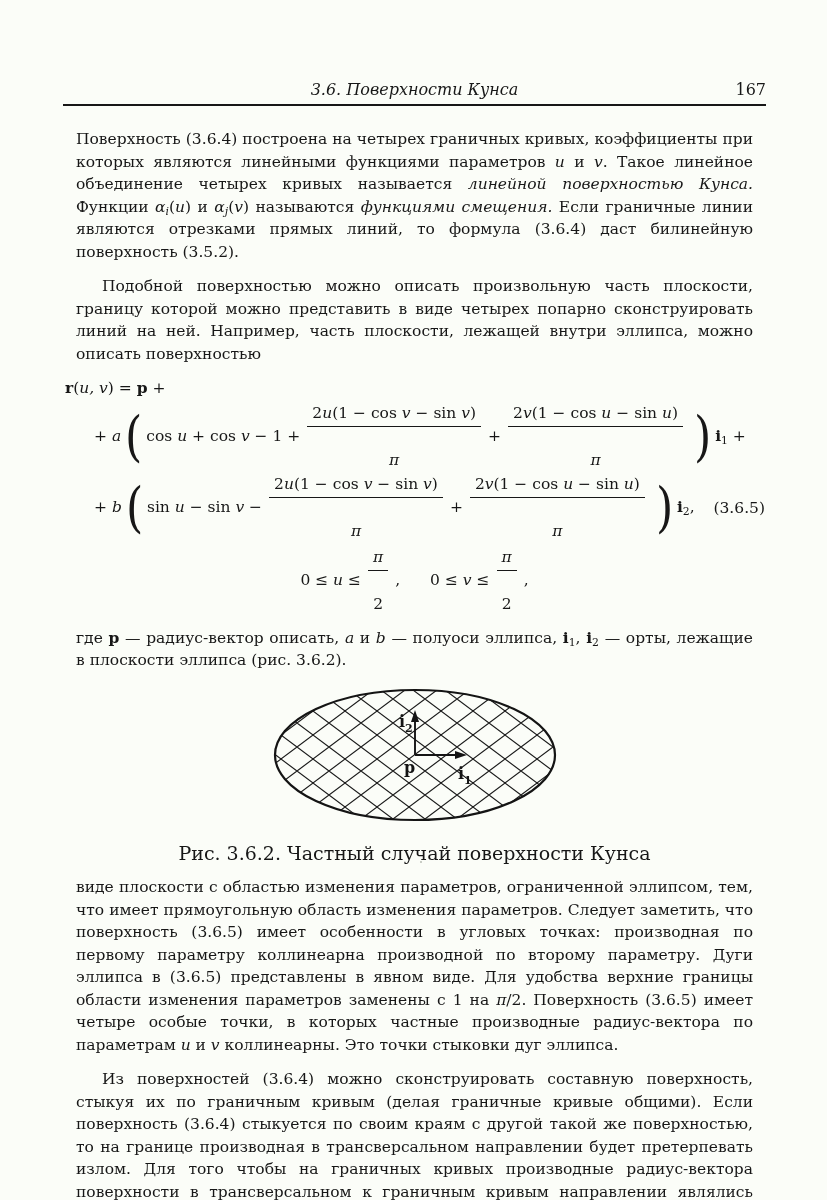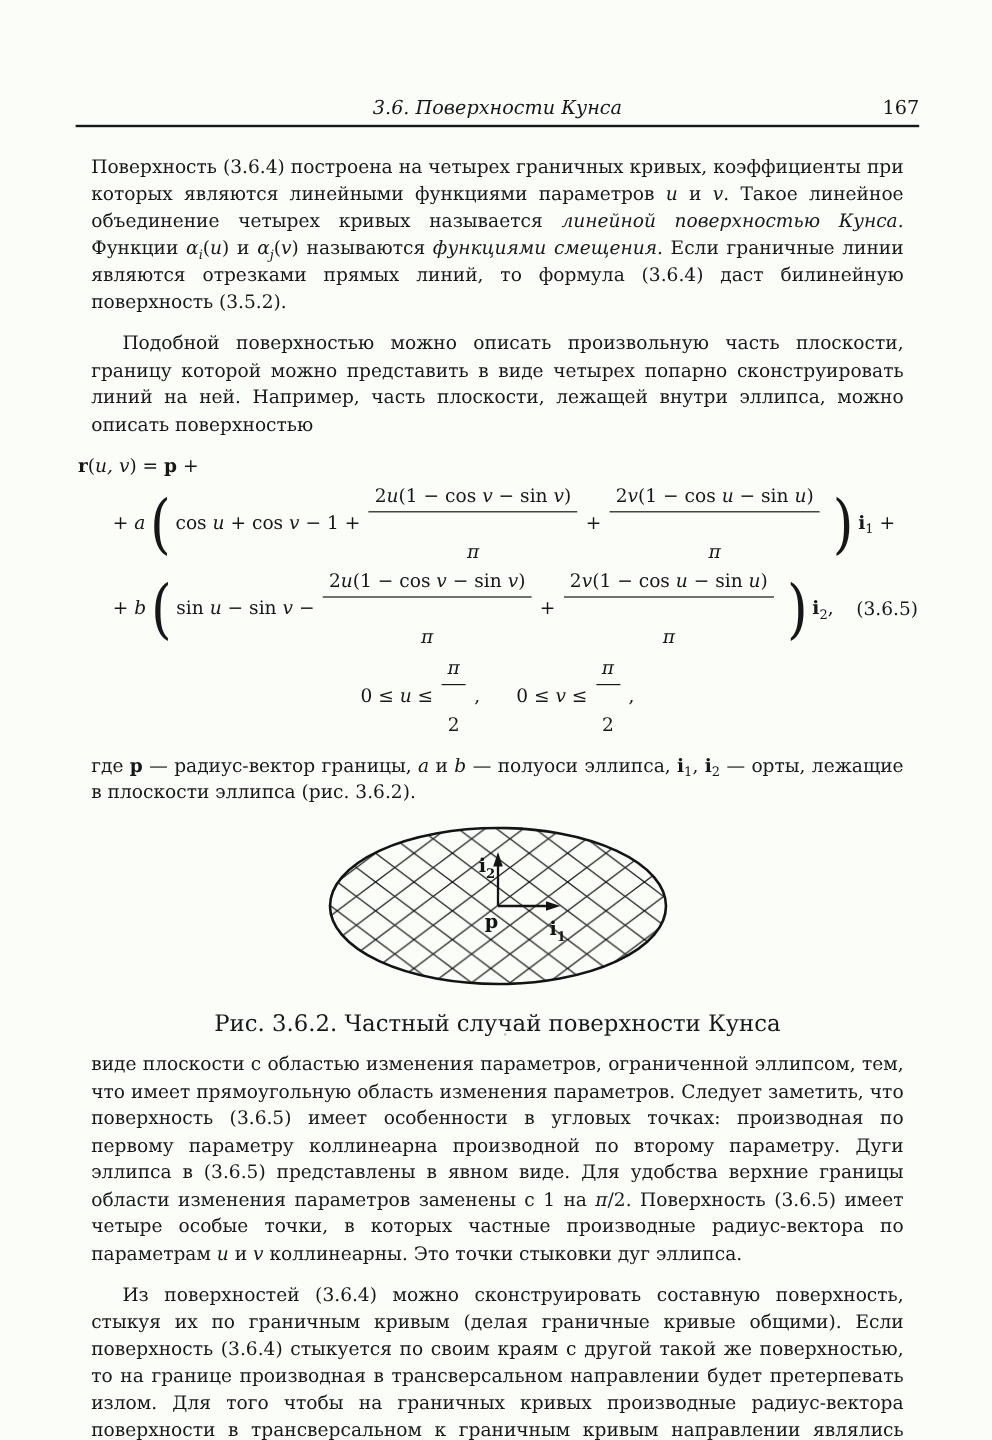--- a/index.html
+++ b/index.html
@@ -135,21 +135,21 @@
         <span class="csp"></span>
         <span><span>0 ≤ </span><span class="ri">v</span><span> ≤ </span></span>
         <span class="frac">
           <span class="num" style="font-style:italic">π</span>
           <span class="den">2</span>
         </span>
         <span>,</span>
       </div>
     </div>
 
-    <p class="para"><span>где </span><span class="rb">p</span><span> — радиус-вектор границы, </span><span class="ri">a</span><span> и </span><span class="ri">b</span><span> — полуоси эллипса, </span><span class="rb">i</span><span class="rsub">1</span><span>, </span><span class="rb">i</span><span class="rsub">2</span><span> — орты, лежащие в плоскости эллипса (рис. 3.6.2).</span></p>
+    <p class="para"><span>где </span><span class="rb">p</span><span> — радиус-вектор описать, </span><span class="ri">a</span><span> и </span><span class="ri">b</span><span> — полуоси эллипса, </span><span class="rb">i</span><span class="rsub">1</span><span>, </span><span class="rb">i</span><span class="rsub">2</span><span> — орты, лежащие в плоскости эллипса (рис. 3.6.2).</span></p>
 
     <div class="figure">
       <svg width="300" height="142" viewBox="0 0 300 142">
         <defs>
           <pattern id="net" width="32" height="24" patternUnits="userSpaceOnUse">
             <path d="M0,12 L16,0 L32,12 L16,24 Z" fill="none" stroke="#1c1c1c" stroke-width="1.1"></path>
           </pattern>
           <clipPath id="eclip">
               <ellipse cx="150" cy="68" rx="140" ry="65"></ellipse>
             </clipPath>

